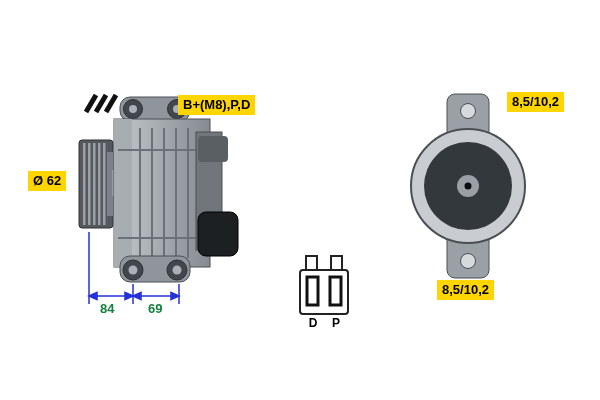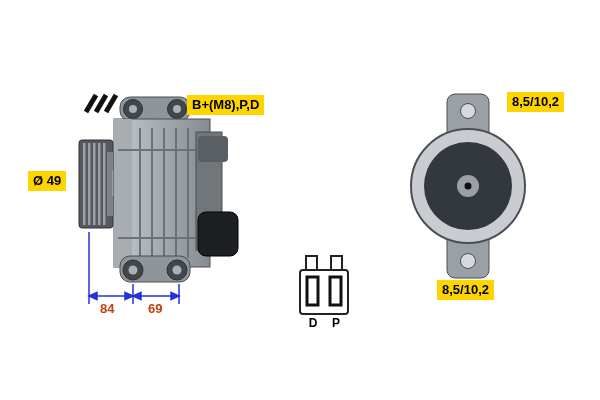--- a/index.html
+++ b/index.html
@@ -17,21 +17,21 @@
     background: #ffd500;
     color: #000;
     font-size: 13px;
     font-weight: bold;
     line-height: 16px;
     padding: 2px 5px;
     white-space: nowrap;
   }
   .dimtext {
     position: absolute;
-    color: #c2410c;
+    color: #15803d;
     font-size: 13px;
     font-weight: bold;
     white-space: nowrap;
   }
   .pintext {
     position: absolute;
     color: #000;
     font-size: 12px;
     font-weight: bold;
     width: 12px;
@@ -127,23 +127,23 @@
     <g fill="#ffffff" stroke="#222222" stroke-width="2">
       <rect x="306" y="256" width="11" height="14"></rect>
       <rect x="331" y="256" width="11" height="14"></rect>
       <rect x="300" y="270" width="48" height="44" rx="3"></rect>
       <rect x="307" y="277" width="11" height="28" stroke-width="3" stroke="#111"></rect>
       <rect x="330" y="277" width="11" height="28" stroke-width="3" stroke="#111"></rect>
     </g>
   </svg>
 
 
-  <div class="ylabel" style="left:187px; top:95px;">B+(M8),P,D</div>
+  <div class="ylabel" style="left:178px; top:95px;">B+(M8),P,D</div>
 
-  <div class="ylabel" style="left:28px; top:171px;">Ø 49</div>
+  <div class="ylabel" style="left:28px; top:171px;">Ø 62</div>
 
   <div class="ylabel" style="left:507px; top:92px;">8,5/10,2</div>
 
   <div class="ylabel" style="left:437px; top:280px;">8,5/10,2</div>
 
   <div class="dimtext" style="left:100px; top:301px;">84</div>
 
   <div class="dimtext" style="left:148px; top:301px;">69</div>
 
   <div class="pintext" style="left:307px; top:316px;">D</div>

